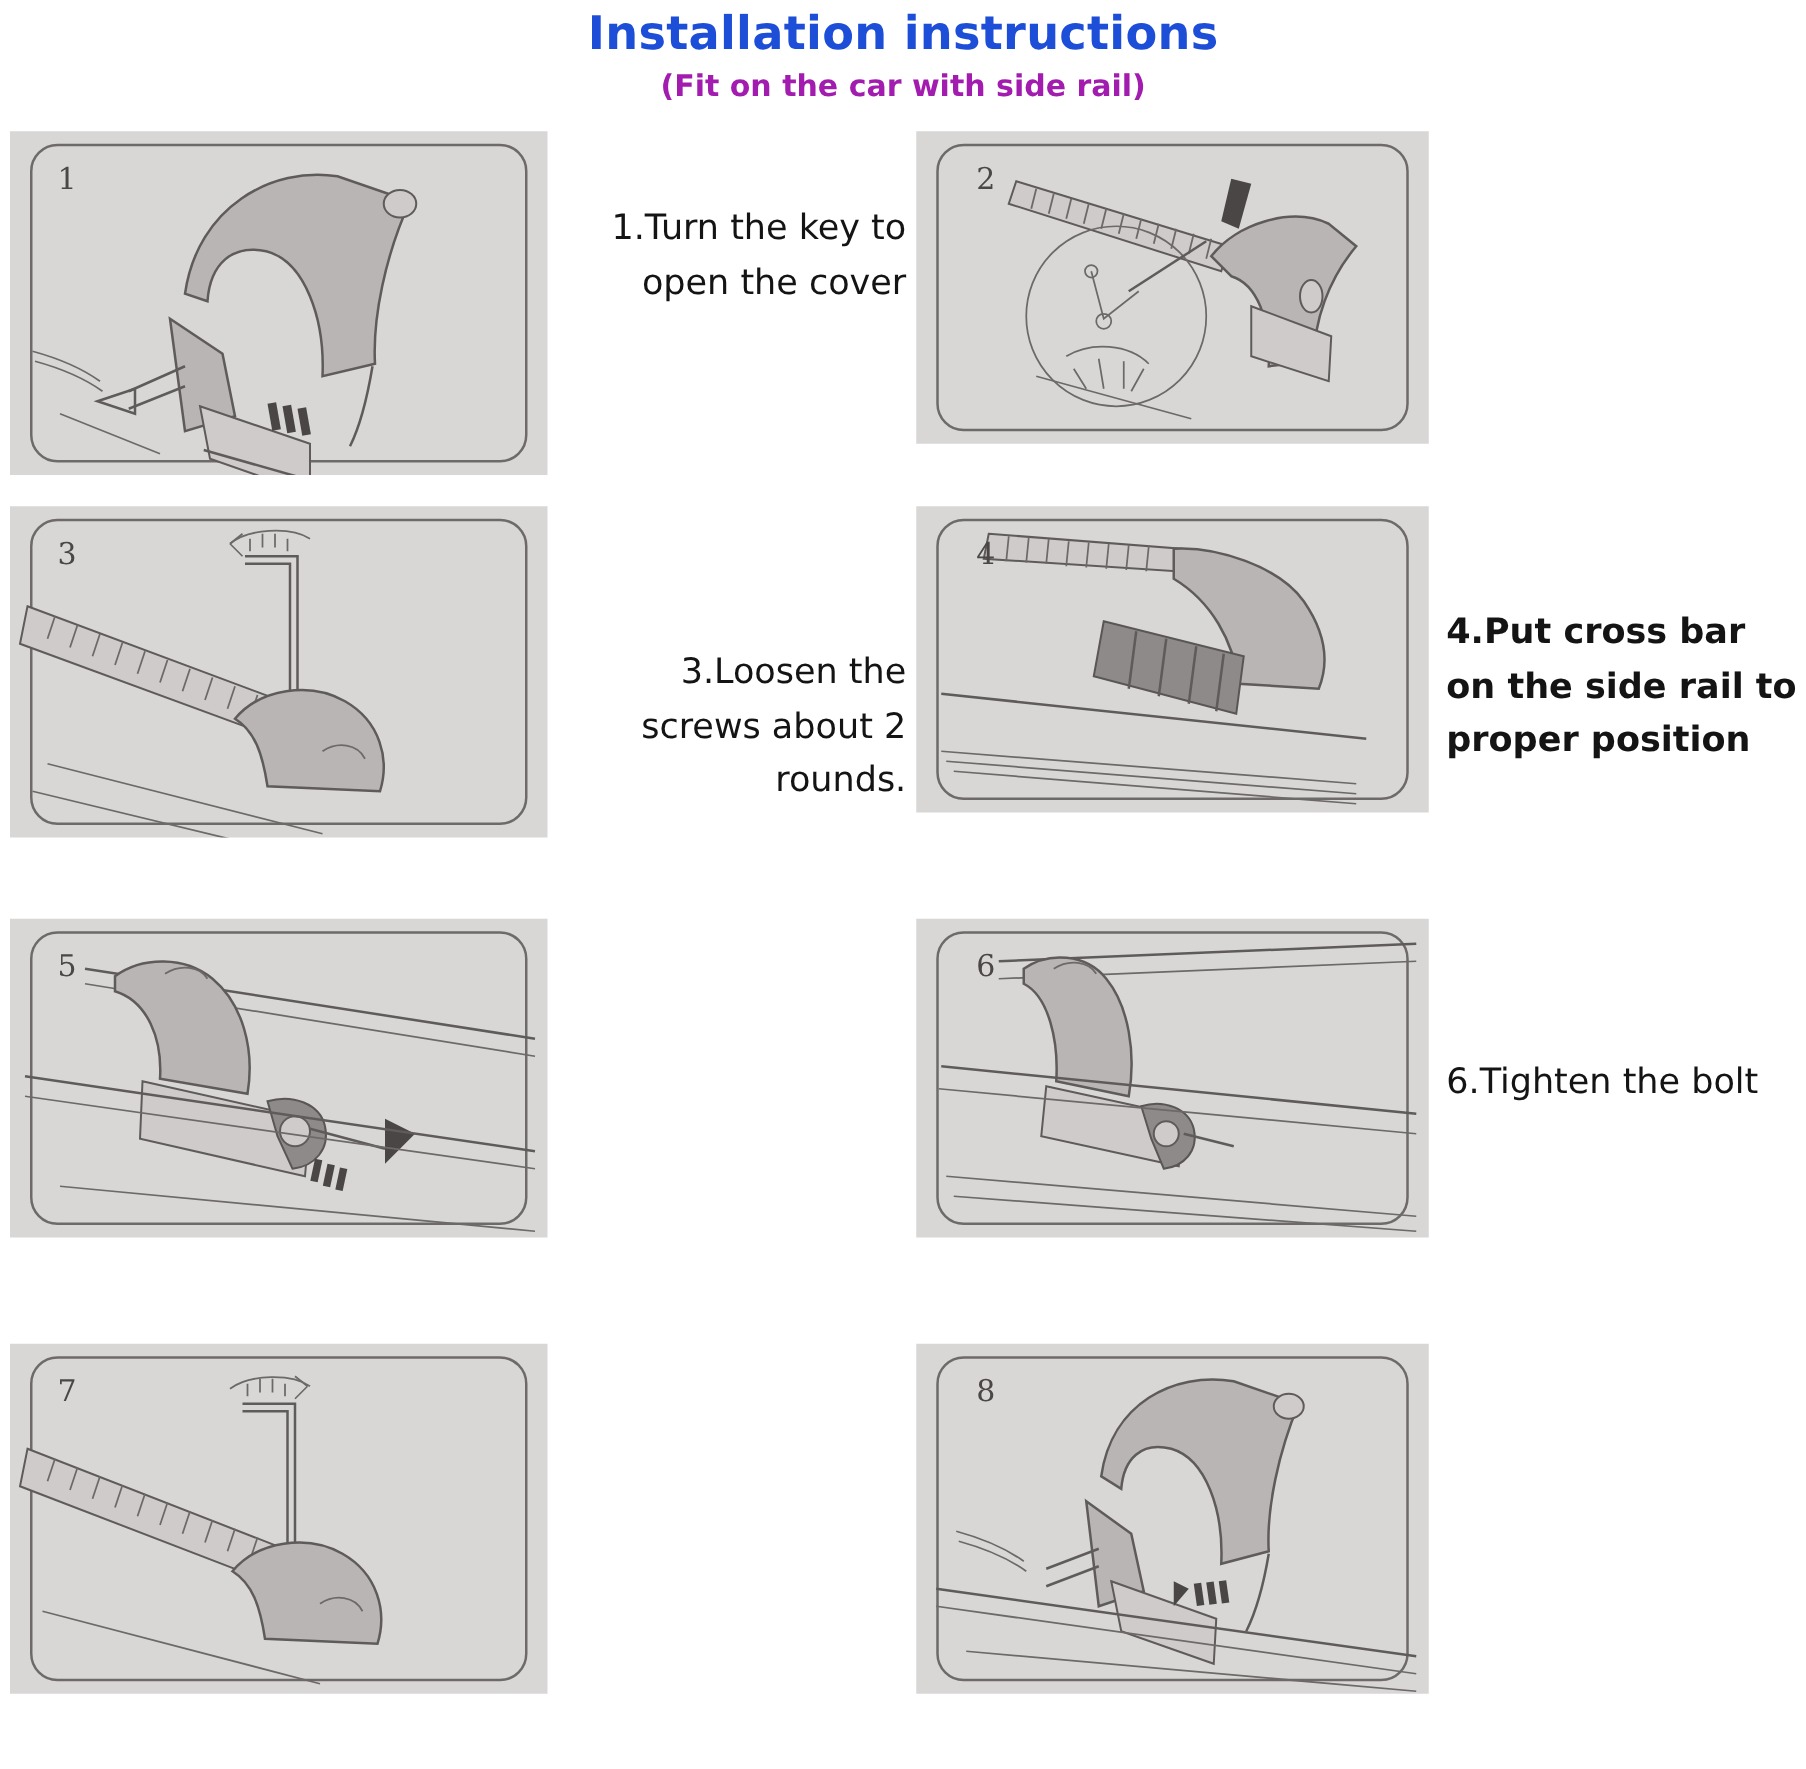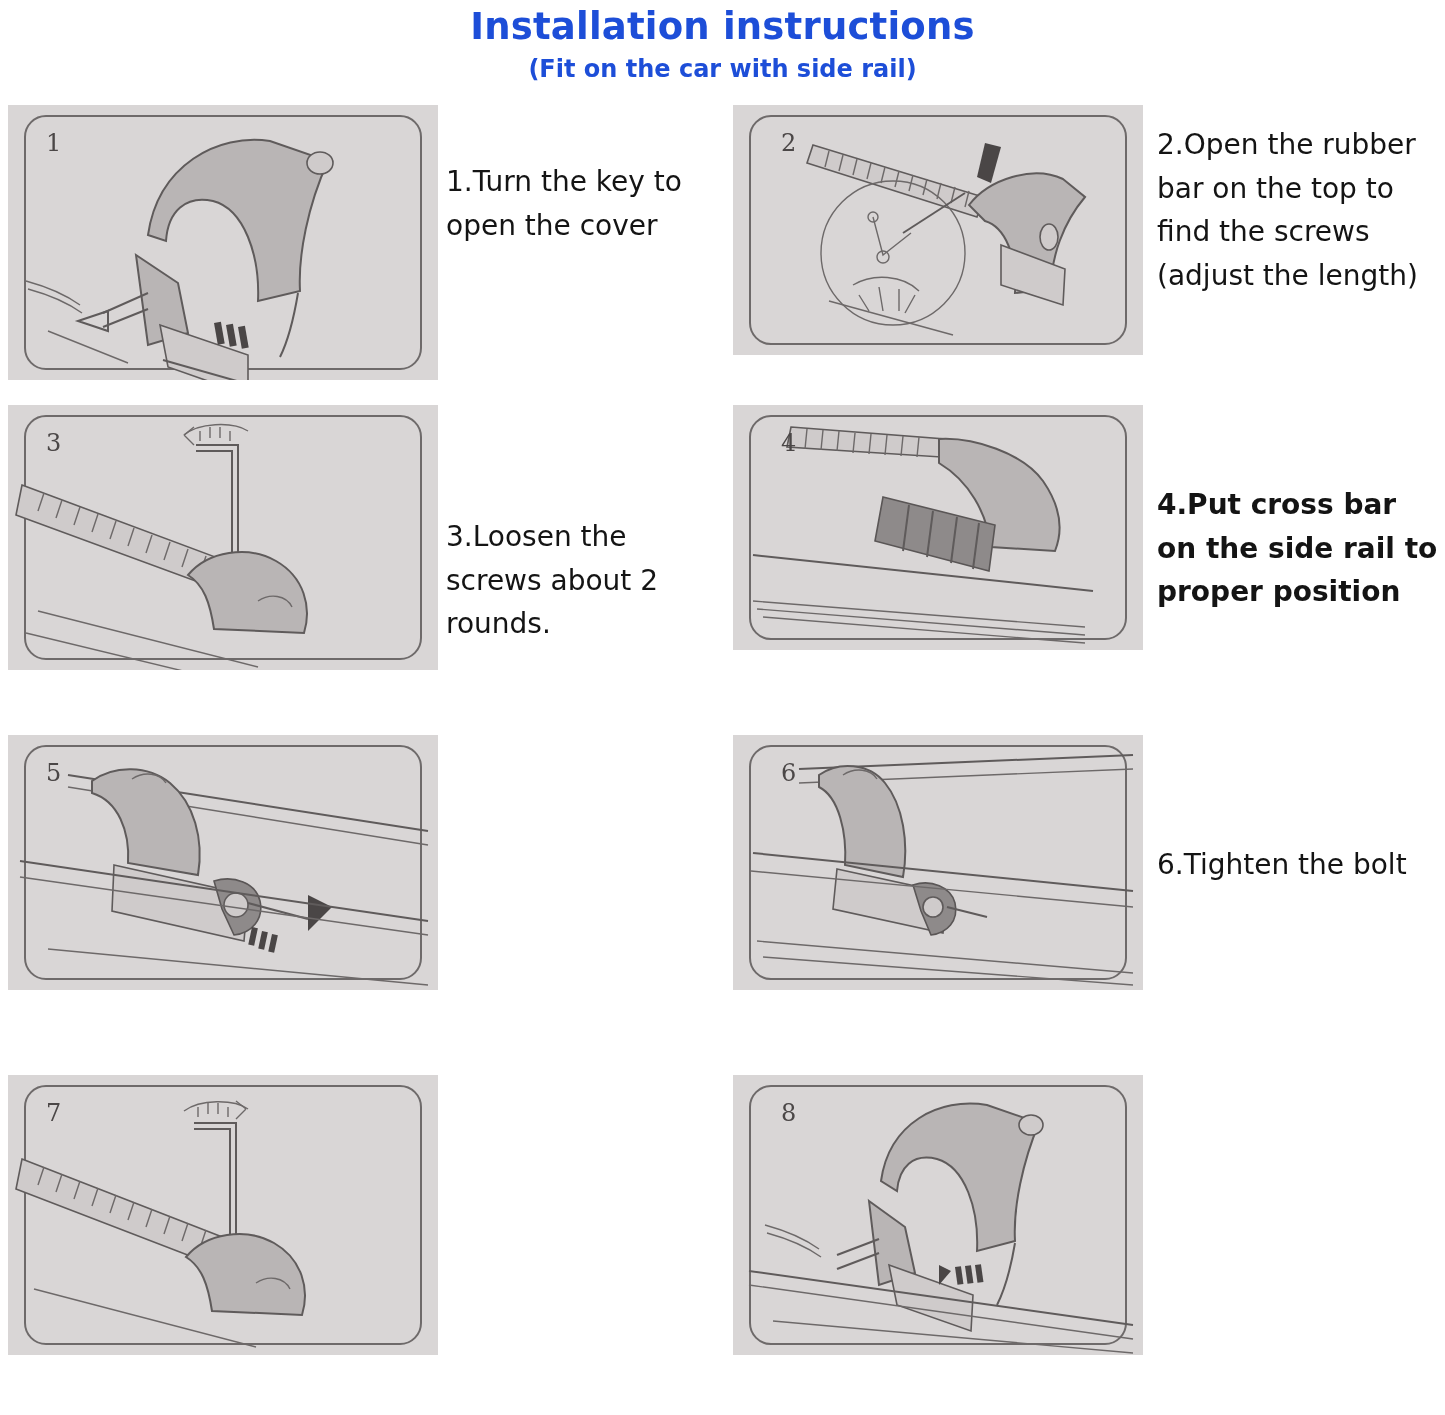--- a/index.html
+++ b/index.html
@@ -30,21 +30,21 @@
   }
   .title {
     color: #1d4ed8;
     font-size: 37px;
     font-weight: bold;
     letter-spacing: 0.2px;
     line-height: 1.15;
     font-family: "DejaVu Sans", sans-serif;
   }
   .subtitle {
-    color: #1d4ed8;
+    color: #a21caf;
     font-size: 24px;
     font-weight: bold;
     margin-top: 6px;
     line-height: 1.2;
   }
 
   
   .rows {
     margin-top: 22px;
   }
@@ -89,21 +89,21 @@
     z-index: 4;
   }
   .fig-num.right-panel { left: 48px; }
 
   .caption {
     font-size: 28px;
     line-height: 1.55;
     color: #141414;
     padding-top: 34px;
   }
-  .caption.left-cap { padding-left: 8px; width: 300px; }
+  .caption.left-cap { padding-left: 8px; width: 300px; text-align: right; }
   .caption.right-cap { padding-left: 14px; width: 300px; }
 
   
   .f1 { width: 430px; height: 275px; margin-left: 8px; }
   .f2 { width: 410px; height: 250px; margin-left: 8px; }
   .f3 { width: 430px; height: 265px; margin-left: 8px; }
   .f4 { width: 410px; height: 245px; margin-left: 8px; }
   .f5 { width: 430px; height: 255px; margin-left: 8px; }
   .f6 { width: 410px; height: 255px; margin-left: 8px; }
   .f7 { width: 430px; height: 280px; margin-left: 8px; }
@@ -194,21 +194,20 @@
             <path class="ln-thin" d="M140 112 L150 150 L178 128"></path>
             <circle class="ln-thin" cx="140" cy="112" r="5"></circle>
             <circle class="ln-thin" cx="150" cy="152" r="6"></circle>
             <path class="ln-thin" d="M120 180 C140 168, 170 170, 186 186"></path>
             <path class="ln-thin" d="M126 190 L136 206 M146 182 L150 206 M166 184 L166 206 M182 190 L172 208"></path>
             <path class="ln-thin" d="M96 196 L220 230"></path>
             <path class="ln" d="M232 88 L170 128"></path>
           </svg>
           <div class="fig-num right-panel">2</div>
         </div>
-        <div class="caption right-cap cap2">2.Open the rubber bar on the top to find the screws (adjust the length)</div>
       </div>
 
     </div>
 
     <div class="row row-2">
 
       <div class="cell cell-left">
         <div class="figure f3">
           <div class="inner-frame"></div>
           <svg class="art" viewBox="0 0 430 265" preserveAspectRatio="none">

